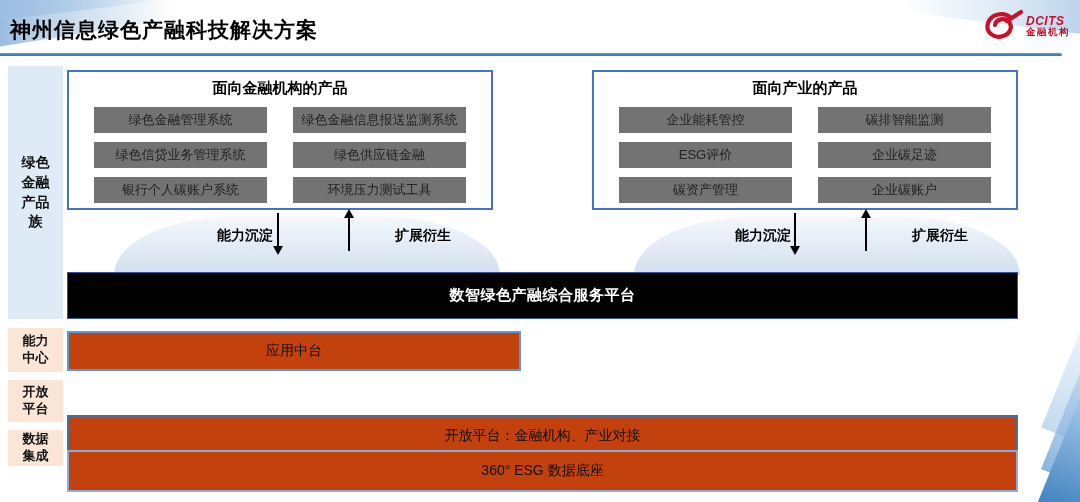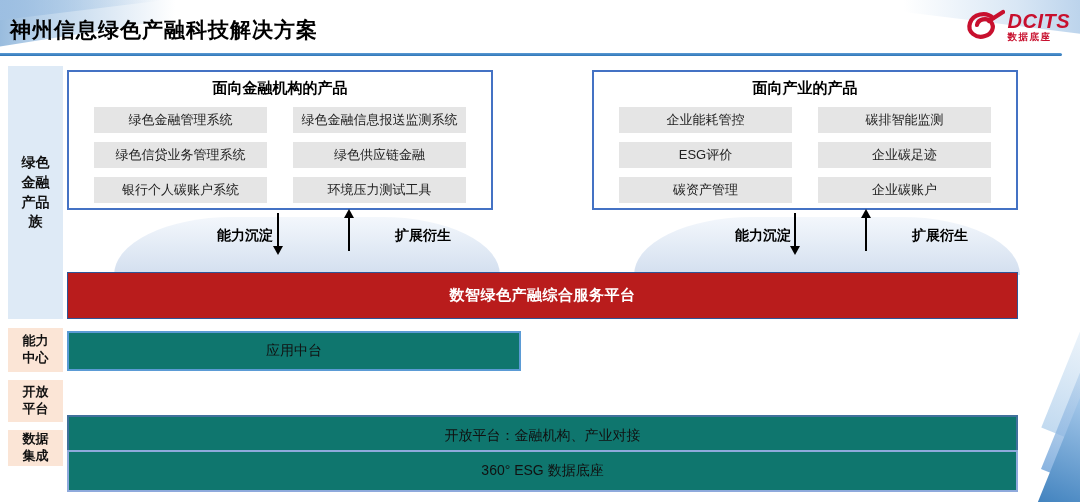--- a/index.html
+++ b/index.html
@@ -13,60 +13,60 @@
   .swoosh-tl2{left:-20px;top:-14px;width:240px;height:22px;transform:rotate(-7deg);
     background:linear-gradient(95deg,#9dbfe2 0%,rgba(255,255,255,0) 75%);}
   .swoosh-tr1{right:-40px;top:-26px;width:300px;height:46px;transform:rotate(7deg);
     background:linear-gradient(260deg,#a9c7e6 0%,#d9e7f5 35%,rgba(255,255,255,0) 72%);}
   .page-title{position:absolute;left:10px;top:16px;font-size:21px;font-weight:bold;
     letter-spacing:1px;color:#000;z-index:3;}
   .title-rule{position:absolute;left:0;top:53px;width:1062px;height:3px;z-index:2;
     background:linear-gradient(to bottom,#5b9bd5,#2E75B6);border-radius:0 2px 2px 0;}
   .logo{position:absolute;right:10px;top:9px;display:flex;align-items:center;gap:3px;z-index:3;}
   .logo-text{display:flex;flex-direction:column;line-height:1.05;}
-  .logo-brand{font-style:italic;font-weight:bold;font-size:20px;color:#C8102E;letter-spacing:.5px;}
+  .logo-brand{font-style:italic;font-weight:bold;font-size:12px;color:#C8102E;letter-spacing:.5px;}
   .logo-cn{font-size:9.5px;font-weight:bold;color:#C8102E;letter-spacing:1.5px;}
 
   
   .side-family{position:absolute;left:8px;top:66px;width:55px;height:253px;background:#DEEAF6;
     display:flex;align-items:center;justify-content:center;font-weight:bold;font-size:14px;
     white-space:pre-line;text-align:center;line-height:1.4;}
   .side-label{position:absolute;left:8px;width:55px;background:#FBE5D6;display:flex;align-items:center;
     justify-content:center;font-weight:bold;font-size:13px;white-space:pre-line;text-align:center;line-height:1.3;}
   .side-cap{top:328px;height:44px;}
   .side-open{top:380px;height:42px;}
   .side-data{top:430px;height:36px;}
 
   
   .group{position:absolute;top:70px;width:426px;height:140px;border:2px solid #4472C4;background:#fff;z-index:2;box-sizing:border-box;}
   .group-finance{left:67px;}
   .group-industry{left:592px;}
   .group-title{text-align:center;font-weight:bold;font-size:15px;margin-top:7px;color:#000;}
   .pill-grid{display:grid;grid-template-columns:1fr 1fr;column-gap:26px;row-gap:9px;padding:9px 25px 0 25px;}
-  .pill{background:#e5e5e5;height:26px;line-height:26px;text-align:center;font-size:13px;color:#222;
+  .pill{background:#737373;height:26px;line-height:26px;text-align:center;font-size:13px;color:#222;
     overflow:hidden;white-space:nowrap;}
 
   
   .dome{position:absolute;top:217px;width:386px;height:58px;z-index:0;
     background:linear-gradient(to bottom,#f3f7fc 0%,#d3dfef 100%);
     border-radius:193px 193px 0 0 / 95px 95px 0 0;}
   .dome-left{left:114px;}
   .dome-right{left:634px;}
   .flow-label{position:absolute;top:227px;font-weight:bold;font-size:14px;color:#000;z-index:2;padding-left:32px;}
   .arrow{position:absolute;top:213px;width:2px;height:38px;background:#000;z-index:2;}
   .arrow-down::after{content:"";position:absolute;bottom:-9px;left:-4px;
     border:5px solid transparent;border-top:9px solid #000;}
   .arrow-up::before{content:"";position:absolute;top:-9px;left:-4px;
     border:5px solid transparent;border-bottom:9px solid #000;}
 
   
-  .platform{position:absolute;left:67px;top:272px;width:951px;height:47px;background:#b91c1c;
+  .platform{position:absolute;left:67px;top:272px;width:951px;height:47px;background:#000000;
     border:1px solid #2f5597;box-sizing:border-box;color:#fff;font-weight:bold;font-size:15px;
     display:flex;align-items:center;justify-content:center;z-index:2;letter-spacing:.5px;}
-  .rowbox{position:absolute;background:#0f766e;display:flex;align-items:center;justify-content:center;
+  .rowbox{position:absolute;background:#c2410c;display:flex;align-items:center;justify-content:center;
     font-size:14px;color:#111;box-sizing:border-box;z-index:2;}
   .row-app{left:67px;top:331px;width:454px;height:40px;border:2px solid #5B9BD5;}
   .row-model{left:546px;top:331px;width:472px;height:40px;border:2px solid #5B9BD5;}
   .row-open{left:67px;top:380px;width:951px;height:42px;border:2px solid #41719C;margin-top:35px;}
   .row-data{left:67px;top:442px;width:951px;height:42px;border:2px solid #8FAADC;margin-top:8px;}
 
   
   .footer{position:absolute;left:0;right:0;top:480px;text-align:center;font-style:italic;
     font-size:11px;color:#222;z-index:3;margin-top:36px;}
   .corner{position:absolute;right:0;bottom:0;width:78px;height:180px;overflow:hidden;z-index:1;}
@@ -90,21 +90,21 @@
   <div class="page-title">神州信息绿色产融科技解决方案</div>
   <div class="title-rule"></div>
 
   <div class="logo">
     <svg width="40" height="34" viewBox="0 0 40 34">
       <path d="M28 9 C21 2 8 5 5 14 C2 23 11 30 20 27 C27 25 30 18 26 13 C22 8 13 10 12 16" fill="none" stroke="#C8102E" stroke-width="4.2" stroke-linecap="round"></path>
       <path d="M24 12 L38 3" fill="none" stroke="#C8102E" stroke-width="4.2" stroke-linecap="round"></path>
     </svg>
     <div class="logo-text">
       <span class="logo-brand">DCITS</span>
-      <span class="logo-cn">数据底座</span>
+      <span class="logo-cn">金融机构</span>
     </div>
   </div>
 
   <div class="side-family">绿色
 金融
 产品
 族</div>
   <div class="side-label side-cap">能力
 中心</div>
   <div class="side-label side-open">开放

